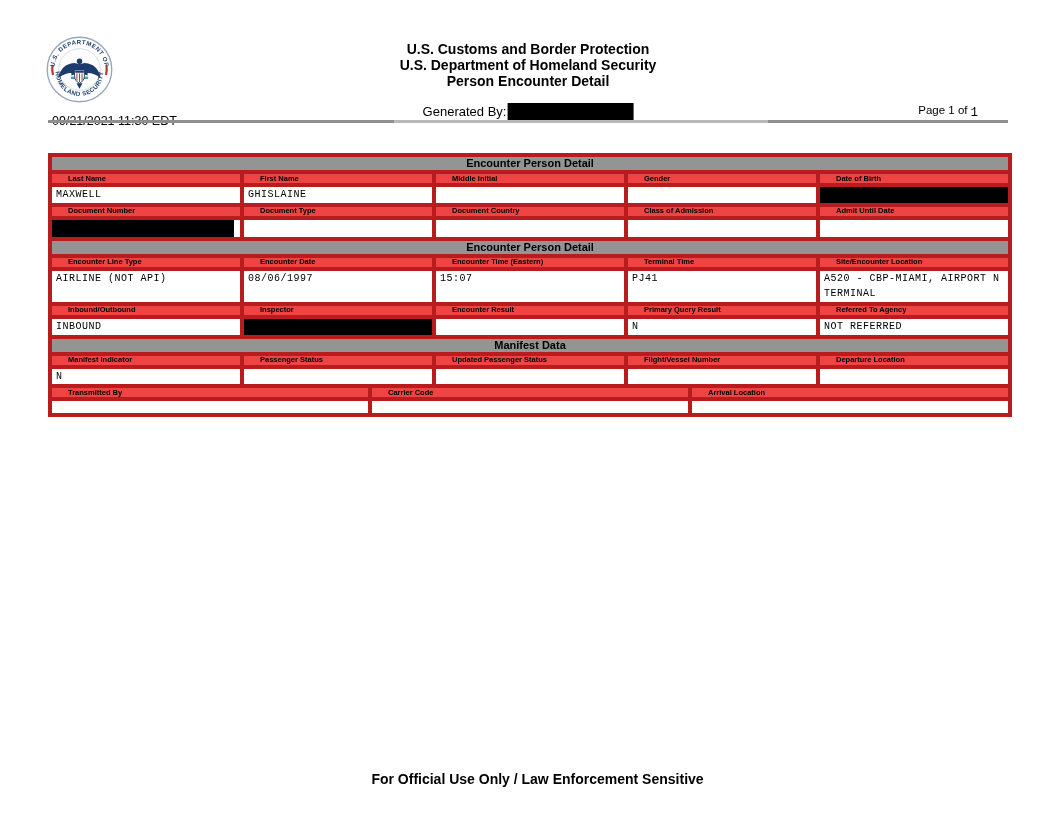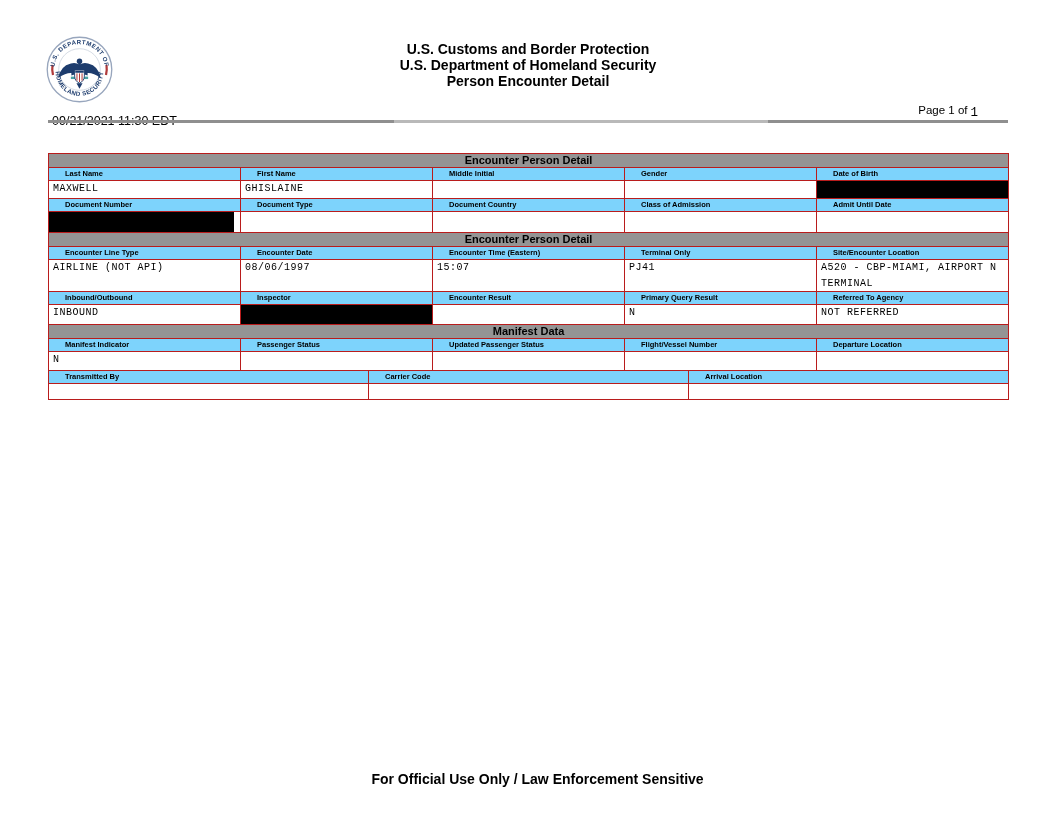--- a/index.html
+++ b/index.html
@@ -45,27 +45,27 @@
       #8f8f8f 0%, #8f8f8f 36%,
       #b9b9b9 36%, #b9b9b9 75%,
       #8f8f8f 75%, #8f8f8f 100%);
   }
 
   
   table.encounter {
     position: absolute; left: 48px; top: 153px; width: 960px;
     border-collapse: collapse; table-layout: fixed;
   }
-  table.encounter td { border: 1px solid #b91c1c; overflow: hidden; }
+  table.encounter td { border: 4px solid #b91c1c; overflow: hidden; }
   tr.section td {
     background: #949494; text-align: center; font-weight: bold;
     font-size: 11px; height: 14px; padding: 0; line-height: 13px;
   }
   tr.labels td {
-    background: #7dd3fc; font-weight: bold; font-size: 7.5px;
+    background: #ef4444; font-weight: bold; font-size: 7.5px;
     height: 13px; padding: 0 16px; vertical-align: middle; line-height: 8px;
     white-space: nowrap;
   }
   tr.values td {
     font-family: "Liberation Mono", monospace; font-size: 10px;
     letter-spacing: 0.5px; vertical-align: top;
     padding: 0 4px; line-height: 15.5px; word-break: keep-all;
   }
   tr.vh18 td { height: 18px; }
   tr.vh21 td { height: 21px; }
@@ -118,20 +118,23 @@
     </g>
   </svg>
 
   <div class="titles">
     <div>U.S. Customs and Border Protection</div>
     <div>U.S. Department of Homeland Security</div>
     <div>Person Encounter Detail</div>
   </div>
 
   <div class="meta-date">09/21/2021 11:30 EDT</div>
+  <div class="meta-center">
+    <span>Generated By:</span><span class="redaction-inline"></span>
+  </div>
   <div class="meta-page">
     <span>Page 1 of</span><span class="page-num">1</span>
   </div>
   <div class="header-rule"></div>
 
   <table class="encounter">
     <colgroup>
       <col style="width:64px">
         <col style="width:64px">
         <col style="width:64px">
@@ -186,21 +189,21 @@
       <td colspan="3"></td>
     </tr>
 
     <tr class="section">
       <td colspan="15">Encounter Person Detail</td>
     </tr>
     <tr class="labels">
       <td colspan="3">Encounter Line Type</td>
       <td colspan="3">Encounter Date</td>
       <td colspan="3">Encounter Time (Eastern)</td>
-      <td colspan="3">Terminal Only</td>
+      <td colspan="3">Terminal Time</td>
       <td colspan="3">Site/Encounter Location</td>
     </tr>
     <tr class="values vh31">
       <td colspan="3">AIRLINE (NOT API)</td>
       <td colspan="3">08/06/1997</td>
       <td colspan="3">15:07</td>
       <td colspan="3">PJ41</td>
       <td colspan="3">A520 - CBP-MIAMI, AIRPORT N TERMINAL</td>
     </tr>
     <tr class="labels">

